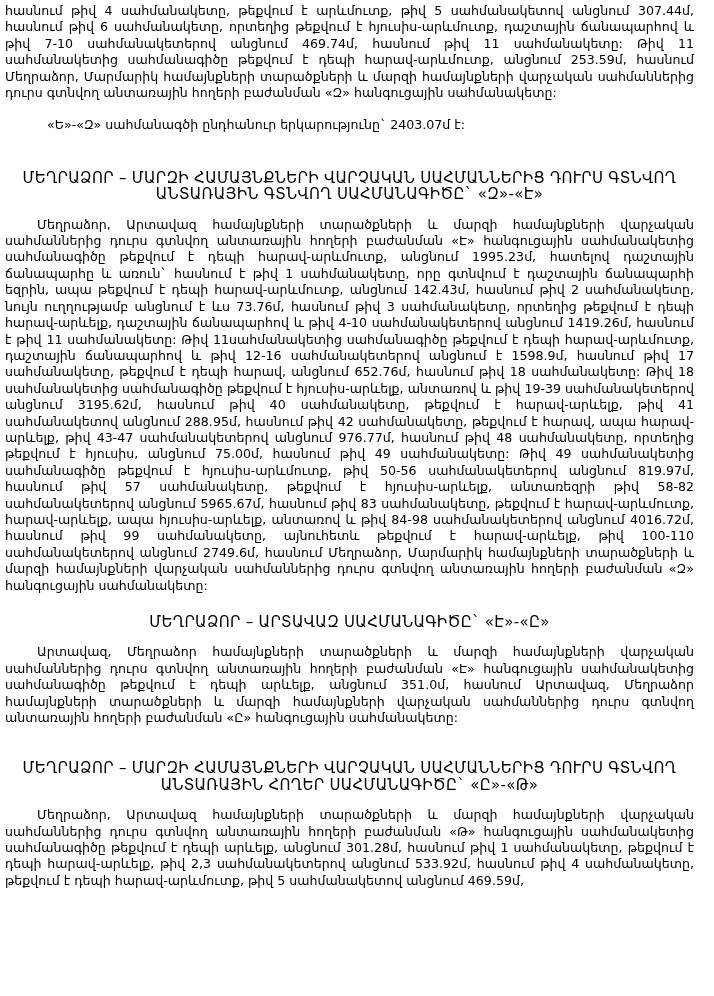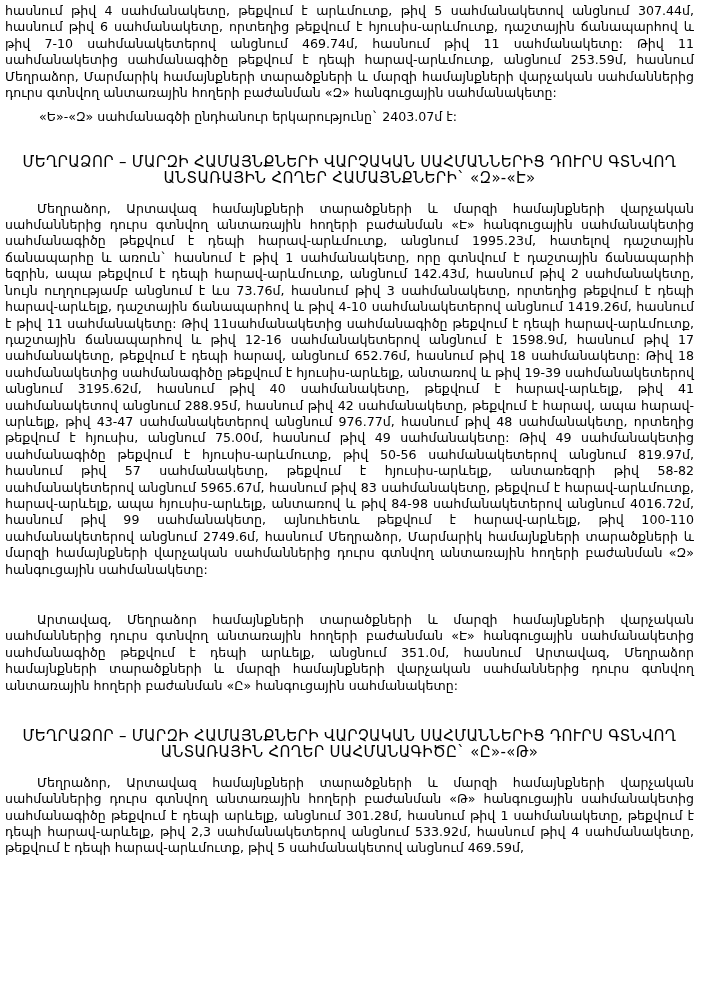--- a/index.html
+++ b/index.html
@@ -6,46 +6,47 @@
   body {
     width: 714px; height: 996px; overflow: hidden;
     font-family: "DejaVu Sans", sans-serif;
     color: #000000;
     font-size: 12.6px;
     line-height: 16.4px;
   }
   .page { position: relative; width: 714px; height: 996px; padding: 0 20px 0 5px; box-sizing: border-box; }
   .para { text-align: justify; margin: 0; }
   .para.indent { text-indent: 32px; }
-  .total { margin: 8px; padding-left: 26px; }
+  .total { margin: 16px; padding-left: 26px; }
   .heading {
     text-align: center; margin: 0;
     font-size: 15px; line-height: 16.4px;
     letter-spacing: 0.3px;
   }
   .gap-s { height: 14px; }
   .gap-m { height: 20px; }
   .gap-l { height: 34px; }
 </style>
 </head>
 <body>
 
 <div class="page">
 
   <div style="height:3px"></div>
   <p class="para">հասնում թիվ 4 սահմանակետը, թեքվում է արևմուտք, թիվ 5 սահմանակետով անցնում 307.44մ, հասնում թիվ 6 սահմանակետը, որտեղից թեքվում է հյուսիս-արևմուտք, դաշտային ճանապարհով և թիվ 7-10 սահմանակետերով անցնում 469.74մ, հասնում թիվ 11 սահմանակետը: Թիվ 11 սահմանակետից սահմանագիծը թեքվում է դեպի հարավ-արևմուտք, անցնում 253.59մ, հասնում Մեղրաձոր, Մարմարիկ համայնքների տարածքների և մարզի համայնքների վարչական սահմաններից դուրս գտնվող անտառային հողերի բաժանման «Զ» հանգուցային սահմանակետը:</p>
   <p class="total">«Ե»-«Զ» սահմանագծի ընդհանուր երկարությունը`   2403.07մ է:</p>
 
   <div class="gap-m"></div>
   <p class="heading">ՄԵՂՐԱՁՈՐ – ՄԱՐԶԻ ՀԱՄԱՅՆՔՆԵՐԻ ՎԱՐՉԱԿԱՆ ՍԱՀՄԱՆՆԵՐԻՑ ԴՈՒՐՍ ԳՏՆՎՈՂ</p>
-  <p class="heading">ԱՆՏԱՌԱՅԻՆ ՀՈՂԵՐ ՀԱՄԱՅՆՔՆԵՐԻ`   «Զ»-«Է»</p>
+  <p class="heading">ԱՆՏԱՌԱՅԻՆ ԳՏՆՎՈՂ ՍԱՀՄԱՆԱԳԻԾԸ`   «Զ»-«Է»</p>
   <div class="gap-s"></div>
   <p class="para indent">Մեղրաձոր, Արտավազ համայնքների տարածքների և մարզի համայնքների վարչական սահմաններից դուրս գտնվող անտառային հողերի բաժանման «Է» հանգուցային սահմանակետից սահմանագիծը թեքվում է դեպի հարավ-արևմուտք, անցնում 1995.23մ, հատելով դաշտային ճանապարհը և առուն` հասնում է թիվ 1 սահմանակետը, որը գտնվում է դաշտային ճանապարհի եզրին, ապա թեքվում է դեպի հարավ-արևմուտք, անցնում 142.43մ, հասնում թիվ 2 սահմանակետը, նույն ուղղությամբ անցնում է ևս 73.76մ, հասնում թիվ 3 սահմանակետը, որտեղից թեքվում է դեպի հարավ-արևելք, դաշտային ճանապարհով և թիվ 4-10 սահմանակետերով անցնում 1419.26մ, հասնում է թիվ 11 սահմանակետը: Թիվ 11սահմանակետից սահմանագիծը թեքվում է դեպի հարավ-արևմուտք, դաշտային ճանապարհով և թիվ 12-16 սահմանակետերով անցնում է 1598.9մ, հասնում թիվ 17 սահմանակետը, թեքվում է դեպի հարավ, անցնում 652.76մ, հասնում թիվ 18 սահմանակետը: Թիվ 18 սահմանակետից սահմանագիծը թեքվում է հյուսիս-արևելք, անտառով և թիվ 19-39 սահմանակետերով անցնում 3195.62մ, հասնում թիվ 40 սահմանակետը, թեքվում է հարավ-արևելք, թիվ 41 սահմանակետով անցնում 288.95մ, հասնում թիվ 42 սահմանակետը, թեքվում է հարավ, ապա հարավ-արևելք, թիվ 43-47 սահմանակետերով անցնում 976.77մ, հասնում թիվ 48 սահմանակետը, որտեղից թեքվում է հյուսիս, անցնում 75.00մ, հասնում թիվ 49 սահմանակետը: Թիվ 49 սահմանակետից սահմանագիծը թեքվում է հյուսիս-արևմուտք, թիվ 50-56 սահմանակետերով անցնում 819.97մ, հասնում թիվ 57 սահմանակետը, թեքվում է հյուսիս-արևելք, անտառեզրի թիվ 58-82 սահմանակետերով անցնում 5965.67մ, հասնում թիվ 83 սահմանակետը, թեքվում է հարավ-արևմուտք, հարավ-արևելք, ապա հյուսիս-արևելք, անտառով և թիվ 84-98 սահմանակետերով անցնում 4016.72մ, հասնում թիվ 99 սահմանակետը, այնուհետև թեքվում է հարավ-արևելք, թիվ 100-110 սահմանակետերով անցնում 2749.6մ, հասնում Մեղրաձոր, Մարմարիկ համայնքների տարածքների և մարզի համայնքների վարչական սահմաններից դուրս գտնվող անտառային հողերի բաժանման «Զ» հանգուցային սահմանակետը:</p>
 
   <div class="gap-m"></div>
+  <p class="heading">ՄԵՂՐԱՁՈՐ – ԱՐՏԱՎԱԶ ՍԱՀՄԱՆԱԳԻԾԸ`   «Է»-«Ը»</p>
   <div class="gap-s"></div>
   <p class="para indent">Արտավազ, Մեղրաձոր համայնքների տարածքների և մարզի համայնքների վարչական սահմաններից դուրս գտնվող անտառային հողերի բաժանման «Է» հանգուցային սահմանակետից սահմանագիծը թեքվում է դեպի արևելք, անցնում 351.0մ, հասնում Արտավազ, Մեղրաձոր համայնքների տարածքների և մարզի համայնքների վարչական սահմաններից դուրս գտնվող անտառային հողերի բաժանման «Ը» հանգուցային սահմանակետը:</p>
 
   <div class="gap-l"></div>
   <p class="heading">ՄԵՂՐԱՁՈՐ – ՄԱՐԶԻ ՀԱՄԱՅՆՔՆԵՐԻ ՎԱՐՉԱԿԱՆ ՍԱՀՄԱՆՆԵՐԻՑ ԴՈՒՐՍ ԳՏՆՎՈՂ</p>
   <p class="heading">ԱՆՏԱՌԱՅԻՆ ՀՈՂԵՐ ՍԱՀՄԱՆԱԳԻԾԸ`   «Ը»-«Թ»</p>
   <div class="gap-s"></div>
   <p class="para indent">Մեղրաձոր, Արտավազ համայնքների տարածքների և մարզի համայնքների վարչական սահմաններից դուրս գտնվող անտառային հողերի բաժանման «Թ» հանգուցային սահմանակետից սահմանագիծը թեքվում է դեպի արևելք, անցնում 301.28մ, հասնում թիվ 1 սահմանակետը, թեքվում է դեպի հարավ-արևելք, թիվ 2,3 սահմանակետերով անցնում 533.92մ, հասնում թիվ 4 սահմանակետը, թեքվում է դեպի հարավ-արևմուտք, թիվ 5 սահմանակետով անցնում 469.59մ,</p>
 
 </div>

